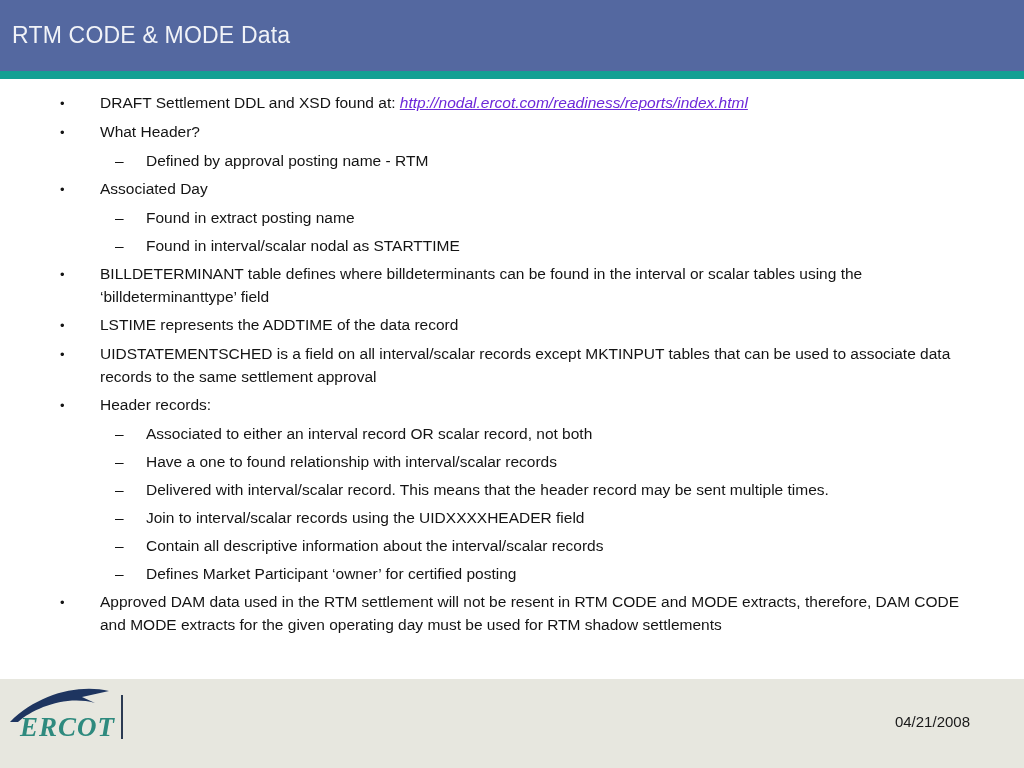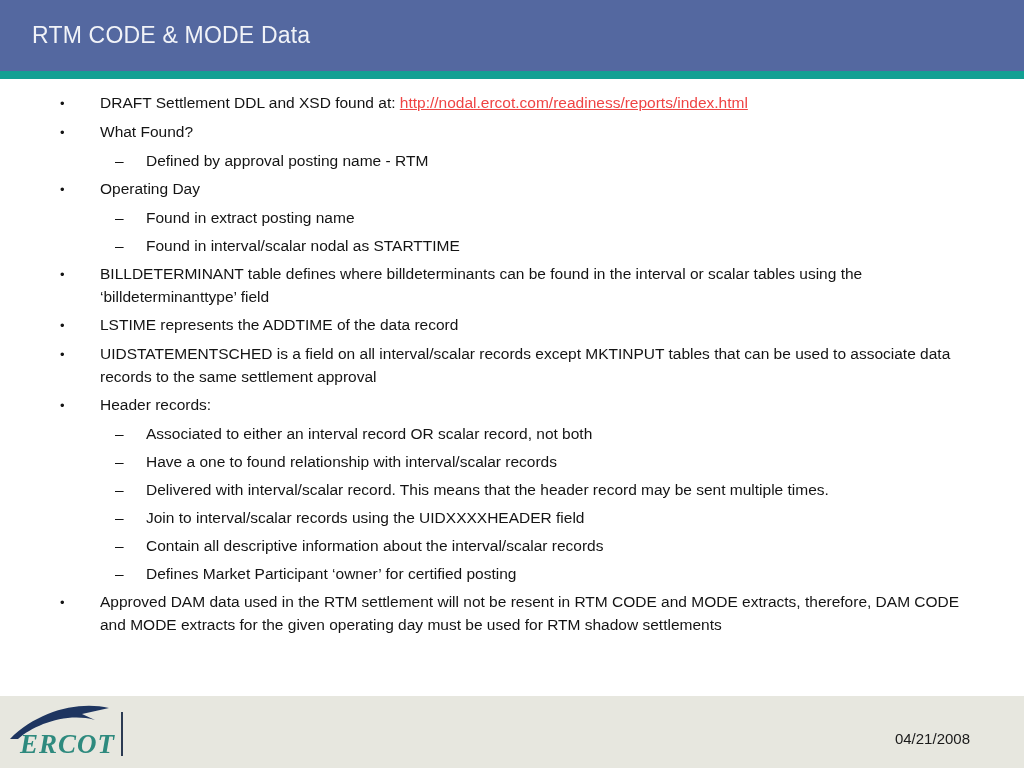--- a/index.html
+++ b/index.html
@@ -3,41 +3,41 @@
 <meta charset="utf-8">
 <style>
   * { margin:0; padding:0; box-sizing:border-box; }
   html,body { width:1024px; height:768px; }
   body { font-family:"Liberation Sans", sans-serif; background:#fff; }
 
   .slide { position:relative; width:1024px; height:768px; background:#ffffff; overflow:hidden; }
 
   .titlebar {
     height:71px; background:#5468a0;
-    display:flex; align-items:center; padding-left:32px;
+    display:flex; align-items:center; padding-left:12px;
   }
   .titlebar h1 {
     color:#f1f3f8; font-size:23px; font-weight:500; letter-spacing:0.2px;
     font-family:"Liberation Sans", sans-serif;
   }
   .accent-line { height:8px; background:#12a093; }
 
   .content {
     padding:12px 56px 0 60px;
     font-size:15.5px; color:#141414; line-height:23px;
   }
   .row { display:flex; margin-bottom:5px; }
   .row.lvl1 .marker { width:40px; flex:0 0 40px; font-size:13px; padding-top:1px; }
   .row.lvl2 { margin-left:55px; }
   .row.lvl2 .marker { width:31px; flex:0 0 31px; }
   .row .text { flex:1 1 auto; }
-  .text a { color:#ef4444; text-decoration:underline; cursor:pointer; }
+  .text a { color:#6d28d9; text-decoration:underline; cursor:pointer;font-style:italic; }
 
   .footer {
-    position:absolute; left:0; bottom:0; width:1024px; height:72px;
+    position:absolute; left:0; bottom:0; width:1024px; height:89px;
     background:#e7e7df; display:flex; align-items:center;
   }
   .logo { position:absolute; left:8px; top:5px; width:120px; height:60px; }
   .footer-sep {
     position:absolute; left:121px; top:16px; width:2px; height:44px; background:#2b3a52;
   }
   .date {
     position:absolute; right:54px; top:34px;
     font-size:15px; color:#1a1a1a;margin-left:20px;
   }
@@ -54,29 +54,29 @@
   <div class="accent-line"></div>
 
   <main class="content">
 
   <div class="row lvl1">
         <span class="marker">•</span>
         <span class="text">DRAFT Settlement DDL and XSD found at: <a href="#">http://nodal.ercot.com/readiness/reports/index.html</a></span>
       </div>
       <div class="row lvl1">
         <span class="marker">•</span>
-        <span class="text">What Found?</span>
+        <span class="text">What Header?</span>
       </div>
       <div class="row lvl2">
         <span class="marker">–</span>
         <span class="text">Defined by approval posting name - RTM</span>
       </div>
       <div class="row lvl1">
         <span class="marker">•</span>
-        <span class="text">Operating Day</span>
+        <span class="text">Associated Day</span>
       </div>
       <div class="row lvl2">
         <span class="marker">–</span>
         <span class="text">Found in extract posting name</span>
       </div>
       <div class="row lvl2">
         <span class="marker">–</span>
         <span class="text">Found in interval/scalar nodal as STARTTIME</span>
       </div>
       <div class="row lvl1">

